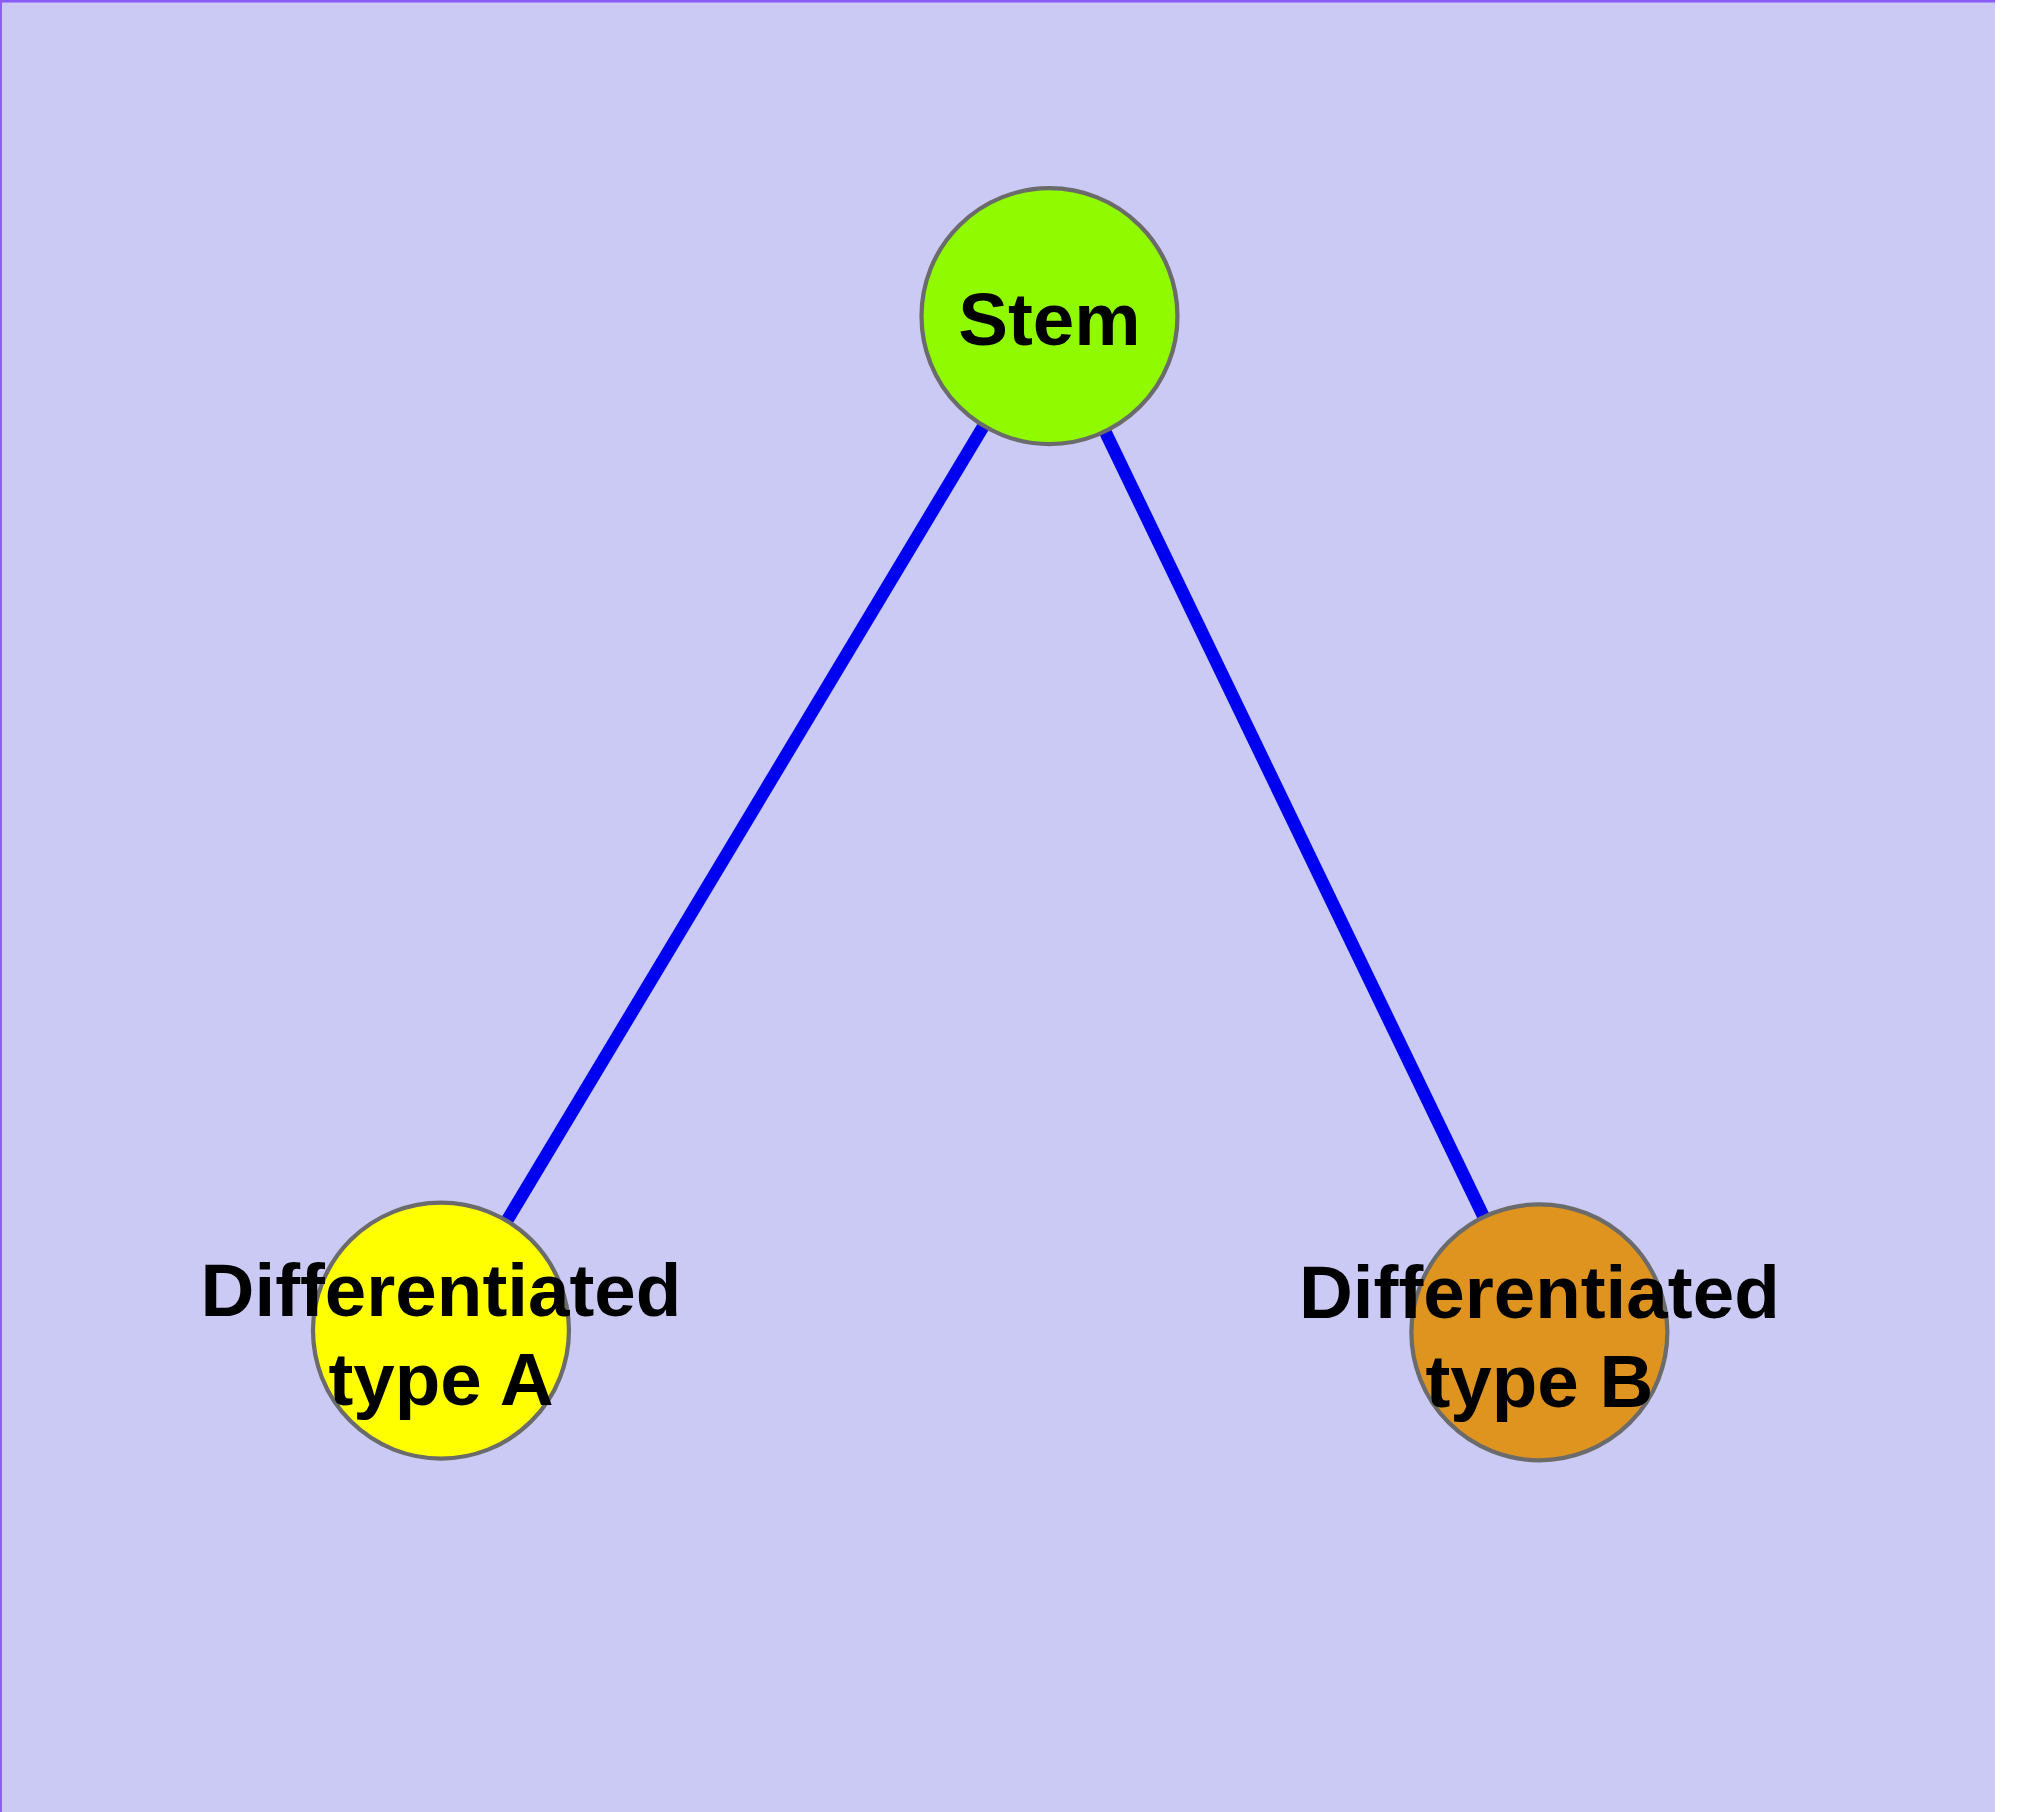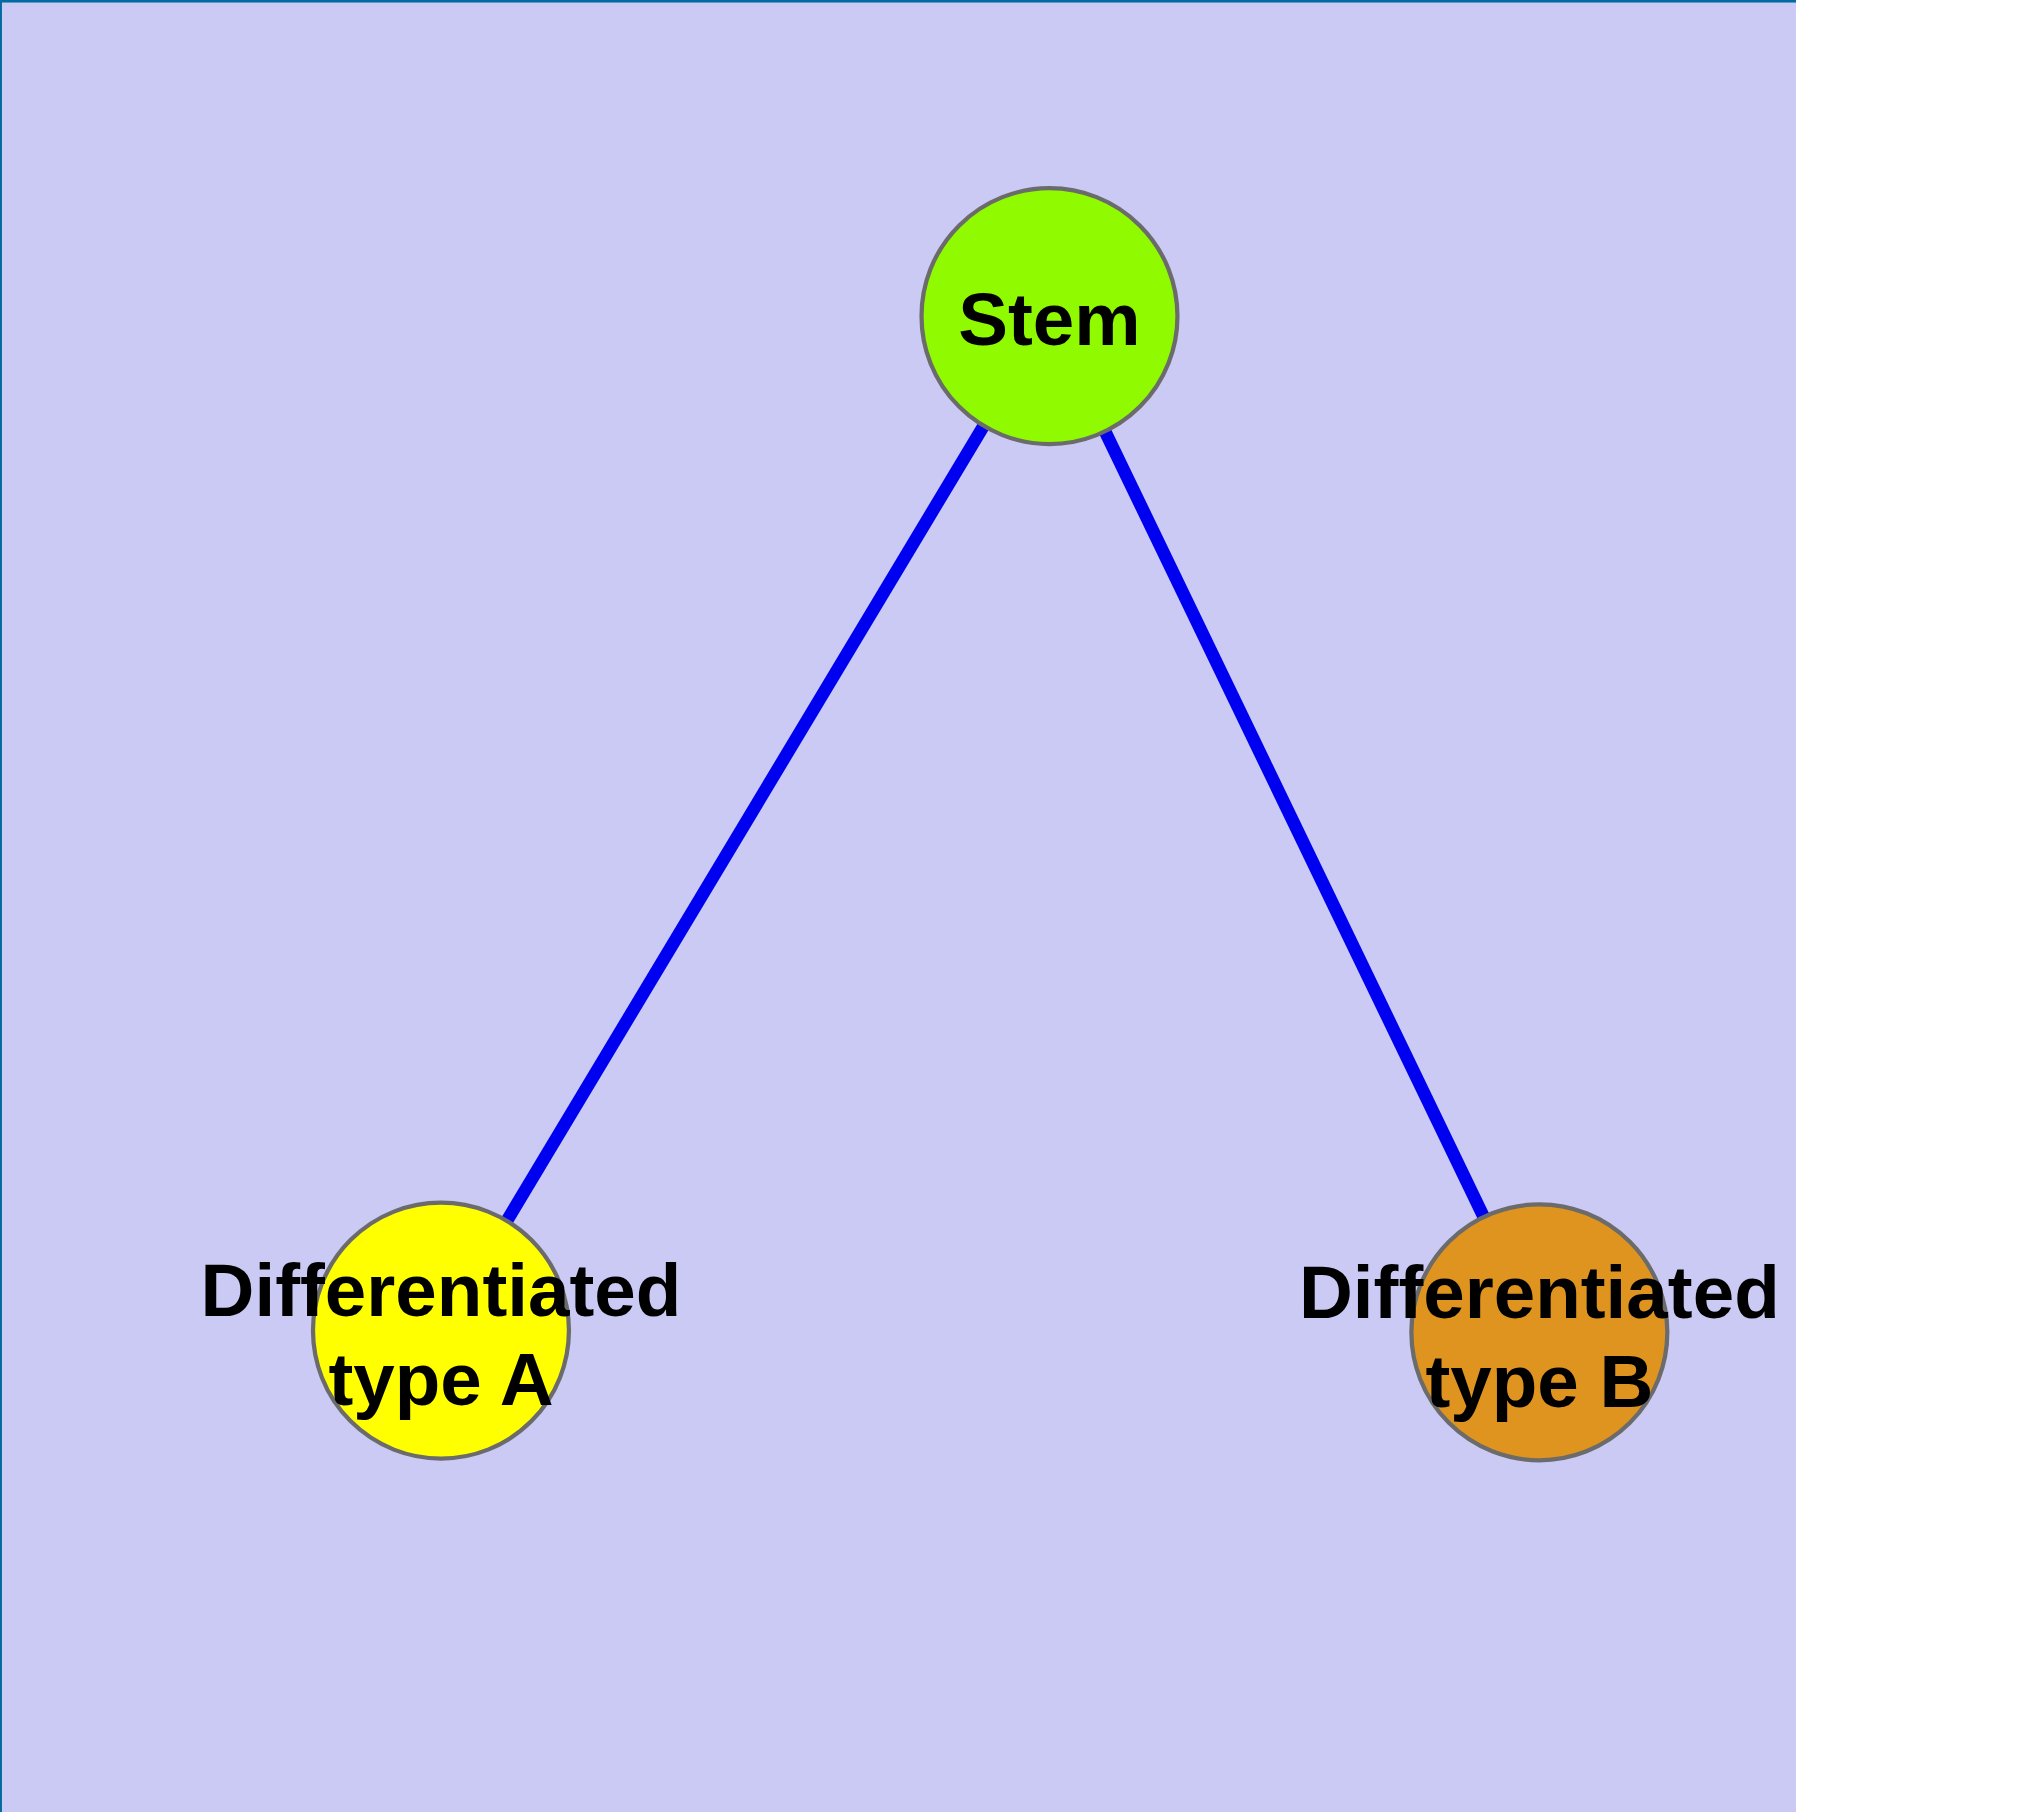--- a/index.html
+++ b/index.html
@@ -3,23 +3,23 @@
 <meta charset="utf-8">
 <style>
   html, body {
     margin: 0;
     padding: 0;
     background: #ffffff;
     font-family: "Liberation Sans", sans-serif;
   }
   .page {
     position: relative;
-    width: 1796px;
+    width: 1995px;
     height: 1812px;
-    background: #0369a1;
+    background: #8b5cf6;
     overflow: hidden;
   }
   svg.diagram {
     position: absolute;
     left: 0;
     top: 0;
     display: block;
   }
   .bg {
     fill: var(--color-background, #CACAF5);

